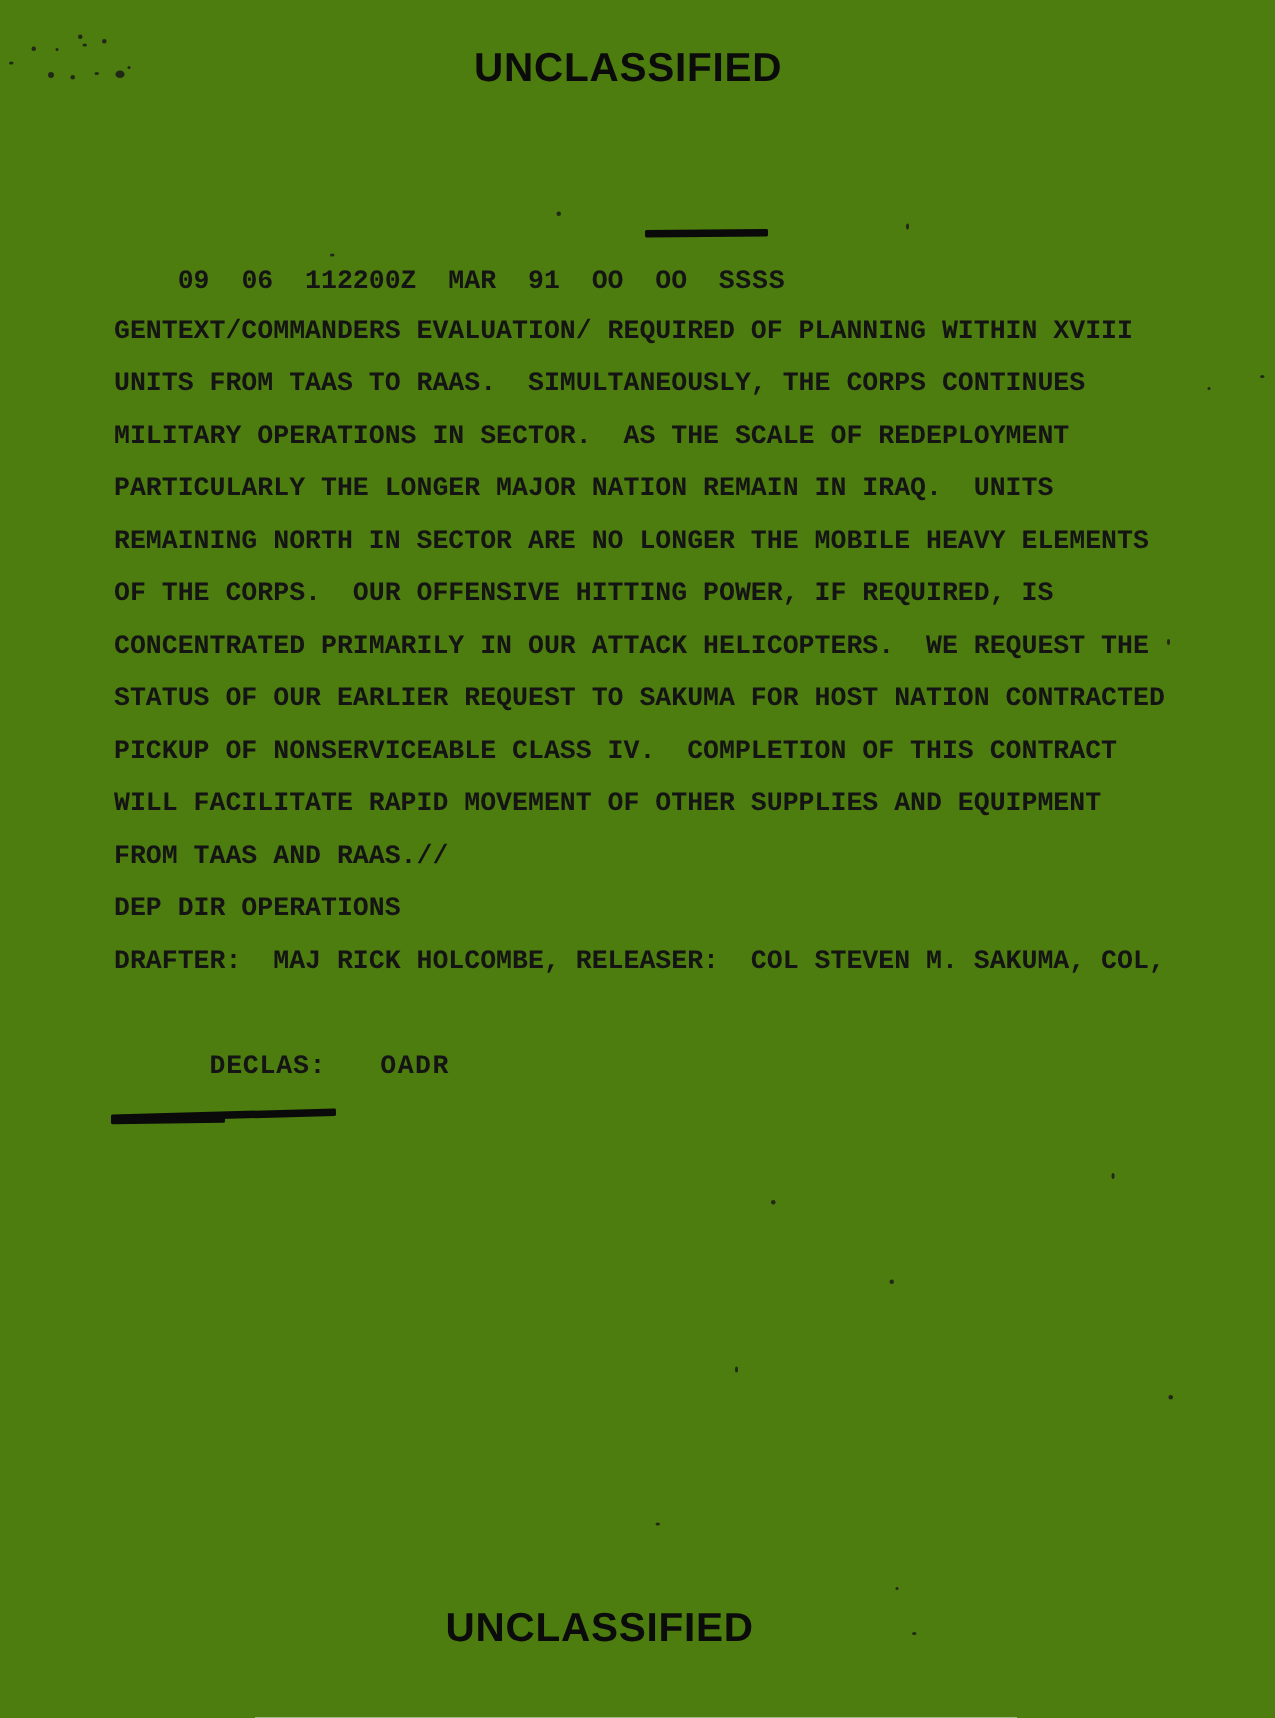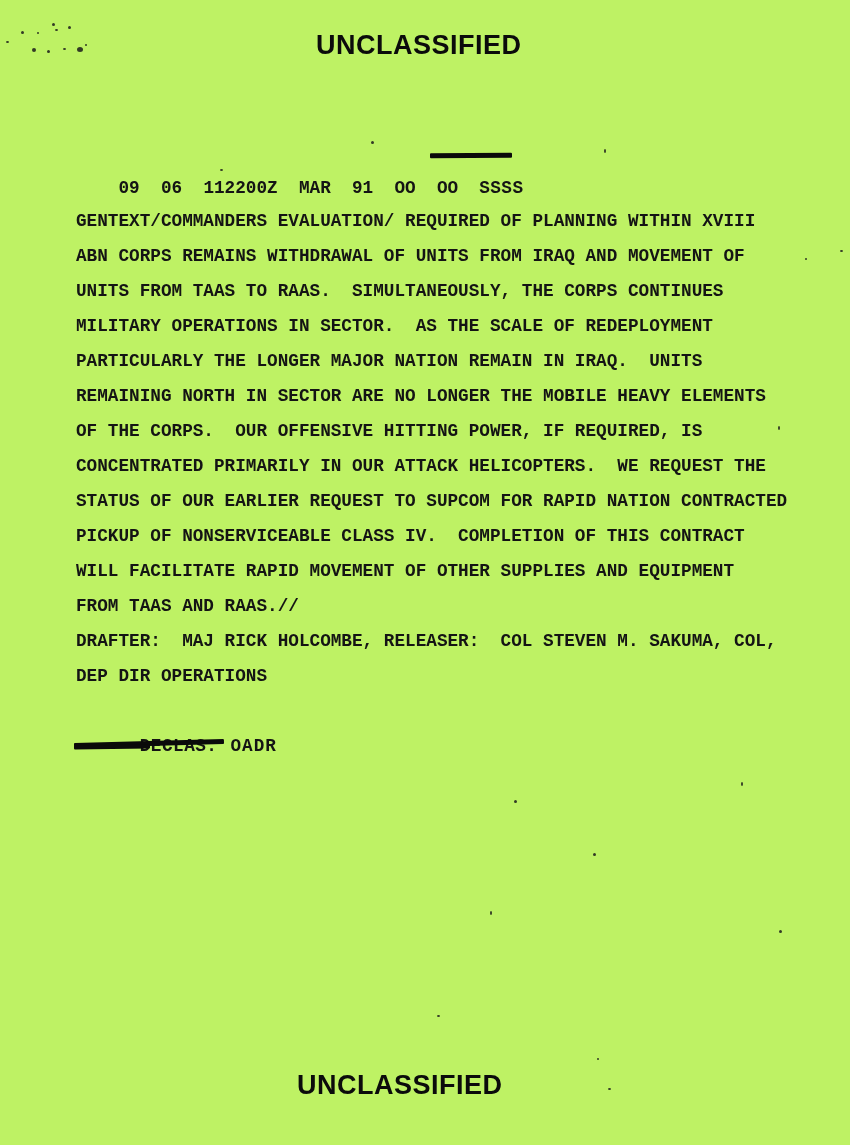--- a/index.html
+++ b/index.html
@@ -51,65 +51,64 @@
     width: 760px;
   }
   .line {
     height: 35px;
     line-height: 35px;
     font-size: 17.7px;
     font-weight: 700;
     white-space: pre;
   }
   .declas-label { letter-spacing: 0.5px; }
-  .declas-value { margin-left: 13px; letter-spacing: 1px; }
+  .declas-value { margin-left: 36px; letter-spacing: 1px; }
 
   .strike-bar {
     position: absolute;
     background: #0a0a0a;
     border-radius: 1px;
   }
   .strike-sss   { left: 430px; top: 153px; width: 82px;  height: 5px; transform: rotate(-0.4deg); }
   .strike-declas-long  { left: 74px;  top: 741px; width: 150px; height: 5px; transform: rotate(-1.6deg); }
   .strike-declas-heavy { left: 74px;  top: 745px; width: 76px;  height: 4px; transform: rotate(-0.8deg); }
 
   .speck {
     position: absolute;
     background: #1a1a1a;
     border-radius: 50%;
     opacity: 0.85;
   }
 </style>
 </head>
 <body>
 
-<div class="page" style="color: rgb(20, 20, 20); background: #bef264;">
+<div class="page" style="color: rgb(20, 20, 20); background: #4d7c0f;">
 
   <div class="classification classification-top">UNCLASSIFIED</div>
 
   <div class="msg-header">
     <span>09  06  112200Z  MAR  91  OO  OO</span><span class="code-wrap">SSSS</span>
   </div>
   <div class="strike-bar strike-sss"></div>
 
   <div class="body-text">
     <div class="line">GENTEXT/COMMANDERS EVALUATION/ REQUIRED OF PLANNING WITHIN XVIII</div>
-    <div class="line">ABN CORPS REMAINS WITHDRAWAL OF UNITS FROM IRAQ AND MOVEMENT OF</div>
     <div class="line">UNITS FROM TAAS TO RAAS.  SIMULTANEOUSLY, THE CORPS CONTINUES</div>
     <div class="line">MILITARY OPERATIONS IN SECTOR.  AS THE SCALE OF REDEPLOYMENT</div>
     <div class="line">PARTICULARLY THE LONGER MAJOR NATION REMAIN IN IRAQ.  UNITS</div>
     <div class="line">REMAINING NORTH IN SECTOR ARE NO LONGER THE MOBILE HEAVY ELEMENTS</div>
     <div class="line">OF THE CORPS.  OUR OFFENSIVE HITTING POWER, IF REQUIRED, IS</div>
     <div class="line">CONCENTRATED PRIMARILY IN OUR ATTACK HELICOPTERS.  WE REQUEST THE</div>
-    <div class="line">STATUS OF OUR EARLIER REQUEST TO SUPCOM FOR RAPID NATION CONTRACTED</div>
+    <div class="line">STATUS OF OUR EARLIER REQUEST TO SAKUMA FOR HOST NATION CONTRACTED</div>
     <div class="line">PICKUP OF NONSERVICEABLE CLASS IV.  COMPLETION OF THIS CONTRACT</div>
     <div class="line">WILL FACILITATE RAPID MOVEMENT OF OTHER SUPPLIES AND EQUIPMENT</div>
     <div class="line">FROM TAAS AND RAAS.//</div>
+    <div class="line">DEP DIR OPERATIONS</div>
     <div class="line">DRAFTER:  MAJ RICK HOLCOMBE, RELEASER:  COL STEVEN M. SAKUMA, COL,</div>
-    <div class="line">DEP DIR OPERATIONS</div>
     <div class="line">
       <span class="declas-label">DECLAS:</span><span class="declas-value">OADR</span>
     </div>
   </div>
   <div class="strike-bar strike-declas-long"></div>
   <div class="strike-bar strike-declas-heavy"></div>
 
   <div class="classification classification-bottom">UNCLASSIFIED</div>
 
 <span class="speck" style="left: 52px; top: 23px; width: 3px; height: 3px;"></span>

